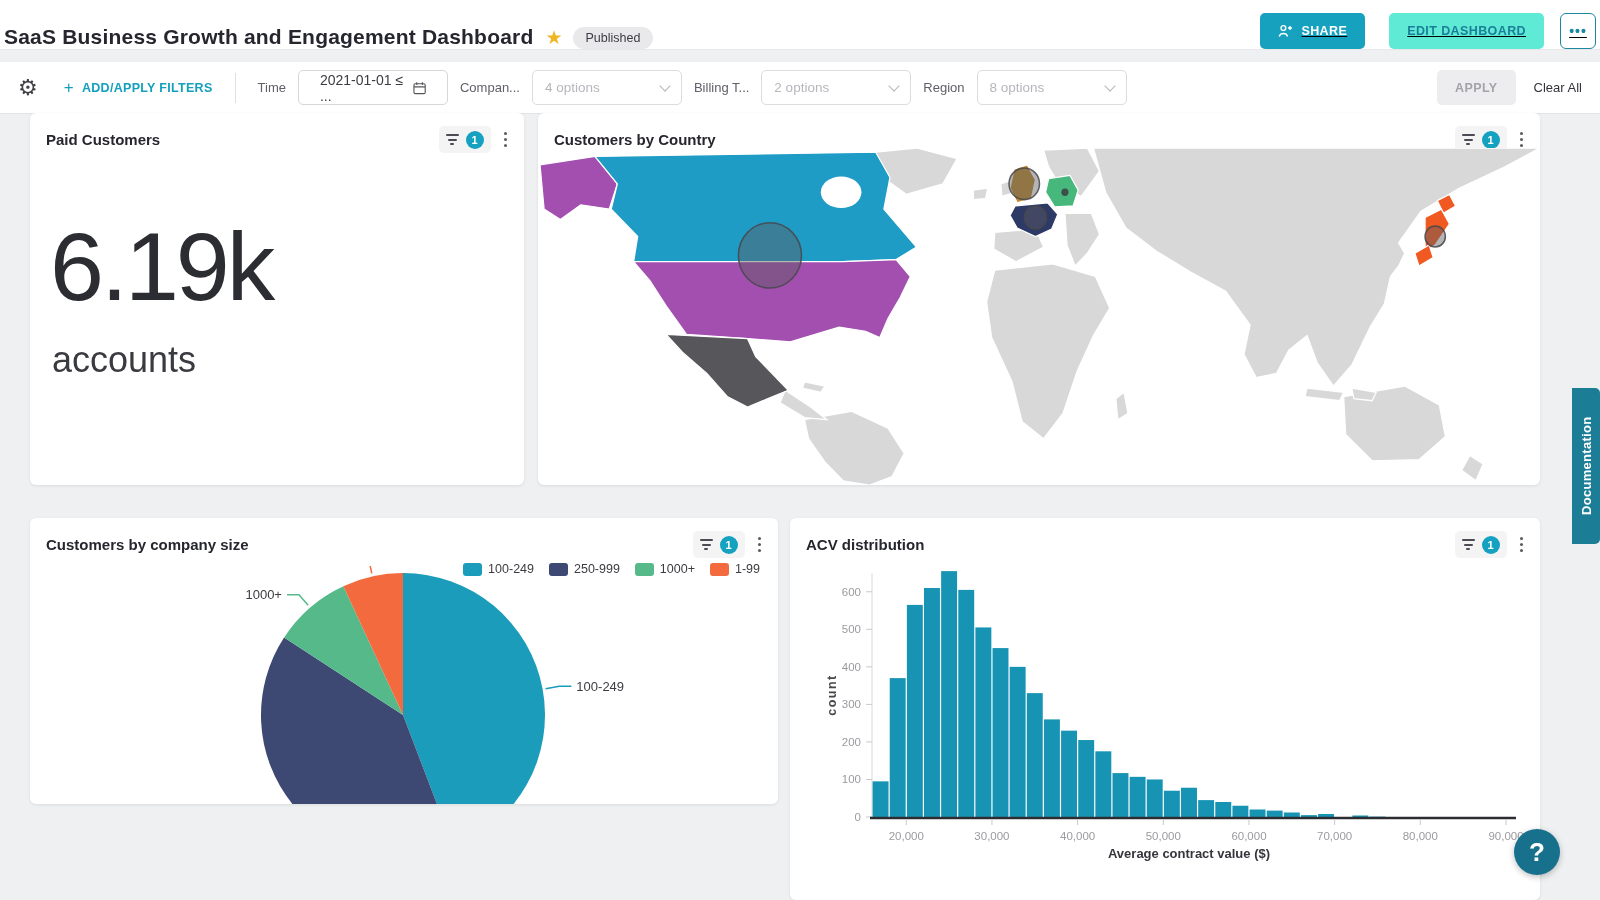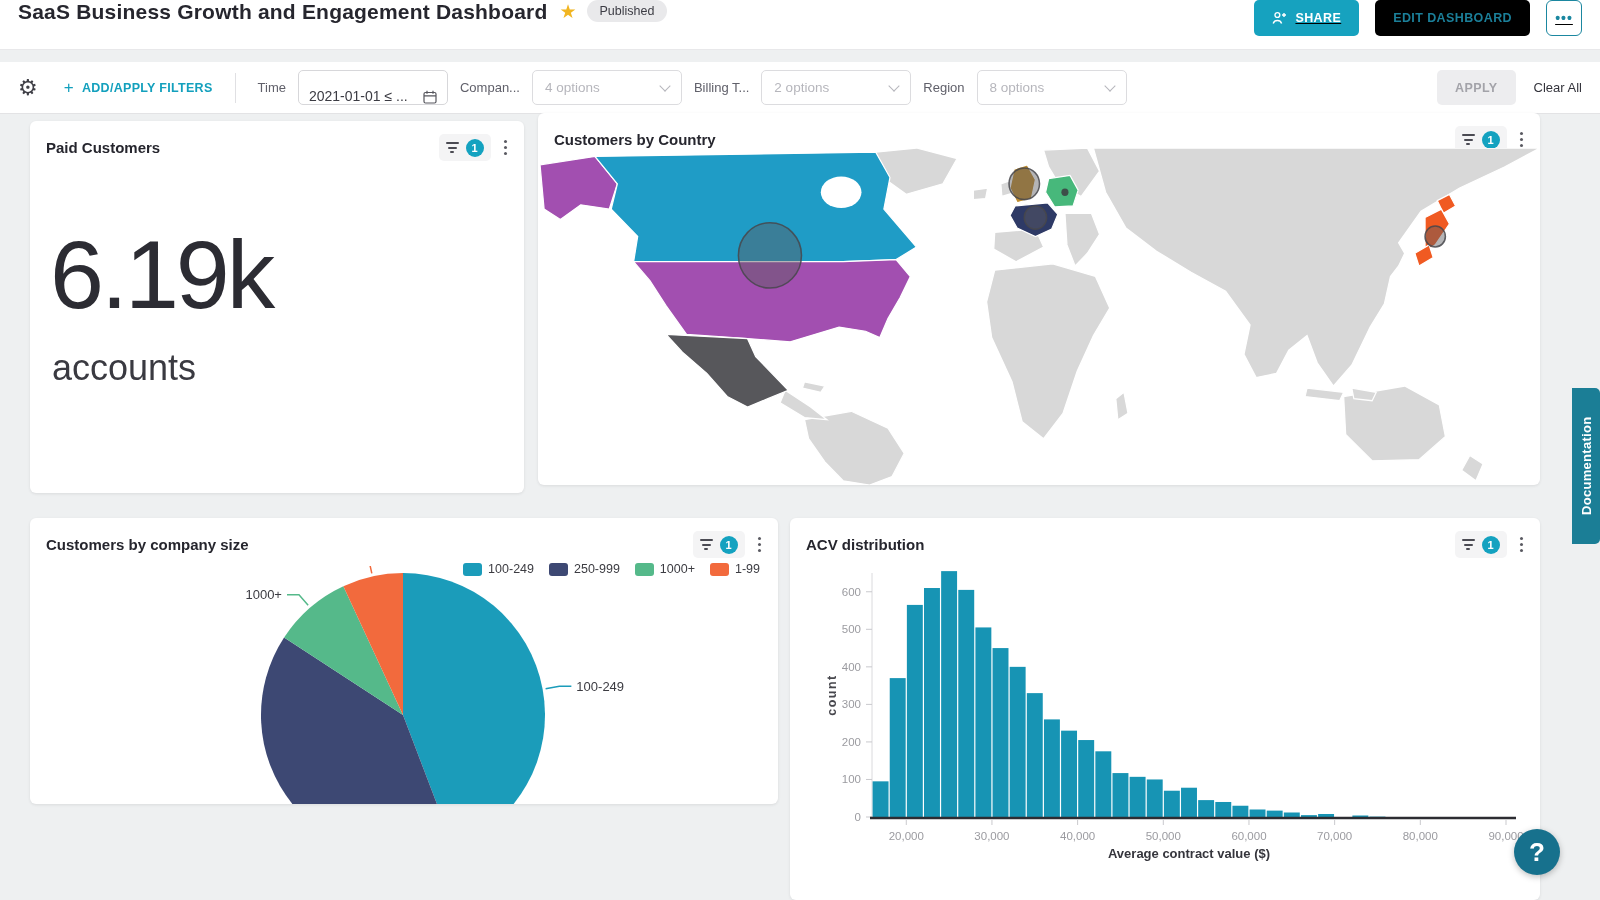--- a/index.html
+++ b/index.html
@@ -1,46 +1,46 @@
 <!DOCTYPE html>
 <html><head>
 <meta charset="utf-8">
 <style>
   * { box-sizing: border-box; margin: 0; padding: 0; }
   html,body { width:1600px; height:900px; overflow:hidden;
     font-family:"Liberation Sans", sans-serif; background:#eef0f1; position:relative; }
 
   
   .app-header { position:absolute; left:0; top:0; width:1600px; height:50px;
-    background:#fff; border-bottom:1px solid #e8e8ea; display:flex; align-items:flex-start; padding:0 18px; }
+    background:#fff; border-bottom:1px solid #e8e8ea; display:flex; align-items:flex-end; padding:0 4px; }
   .dash-title { font-size:21px; font-weight:700; color:#26262e; letter-spacing:.2px; }
   .star { font-size:19px; color:#f1b521; margin-left:12px; cursor:pointer; }
   .pub-badge { margin-left:10px; background:#e9e9eb; color:#3c3c44; font-size:12.5px;
     padding:4px 13px; border-radius:13px; }
   .hdr-right { margin-left:auto; display:flex; align-items:center; gap:16px;text-decoration:underline; }
   .btn-share { display:flex; align-items:center; gap:8px; background:#16a2bf; color:#fff;
     font-size:12.5px; font-weight:700; letter-spacing:.4px; border:none; border-radius:5px;
     height:36px; padding:0 18px; cursor:pointer; }
-  .btn-edit { background:#000000; color:#1b7f99; font-size:12.5px; font-weight:700;
-    letter-spacing:.4px; border:none; border-radius:5px; height:36px; padding:0 18px; cursor:pointer; }
+  .btn-edit { background:#5eead4; color:#1b7f99; font-size:12.5px; font-weight:700;
+    letter-spacing:.4px; border:none; border-radius:5px; height:36px; padding:0 18px; cursor:pointer;margin-left:8px; }
   .btn-more { width:36px; height:36px; border:1.5px solid #1b87a0; border-radius:6px;
     background:#fff; color:#1b87a0; font-size:14px; font-weight:700; line-height:30px;
     cursor:pointer; letter-spacing:1px; }
 
   
   .filter-bar { position:absolute; left:0; top:62px; width:1600px; height:52px; background:#fff;
     border-bottom:1px solid #e3e3e5; display:flex; align-items:center; padding:0 18px; gap:12px; }
   .gear { font-size:22px; color:#3f3f46; cursor:pointer; line-height:1; }
   .addedit { display:flex; align-items:center; gap:8px; color:#13a0bd; font-size:12.5px;
     font-weight:700; letter-spacing:.3px; margin-left:14px; cursor:pointer; }
   .addedit .plus { font-size:17px; font-weight:400; }
   .vdiv { width:1px; height:30px; background:#e0e0e3; margin:0 10px; }
   .f-label { font-size:13px; color:#60606a; }
-  .f-input { display:flex; align-items:flex-end; justify-content:space-between; width:150px; height:35px;
-    border:1px solid #d7d7da; border-radius:5px; padding:0 10px; background:#fff; cursor:pointer; }
+  .f-input { display:flex; align-items:center; justify-content:space-between; width:150px; height:35px;
+    border:1px solid #d7d7da; border-radius:5px; padding:0 21px; background:#fff; cursor:pointer; }
   .f-input .val { font-size:14px; color:#3b3b43; }
   .f-select { display:flex; align-items:center; justify-content:space-between; width:150px; height:35px;
     border:1px solid #dcdcdf; border-radius:5px; padding:0 12px; background:#fff; cursor:pointer;gap:22px; }
   .f-select .ph { font-size:13.5px; color:#b6b6bc; }
   .chev { width:8px; height:8px; border-right:1.5px solid #b6b6bc; border-bottom:1.5px solid #b6b6bc;
     transform:rotate(45deg); margin-top:-4px; }
   .fbar-right { margin-left:auto; display:flex; align-items:center; gap:18px; }
   .btn-apply { background:#ededef; color:#a3a3a9; border:none; border-radius:5px; height:35px;
     padding:10px 18px; font-size:12.5px; font-weight:700; letter-spacing:.4px; cursor:pointer; }
   .clear-all { font-size:13px; color:#34343c; cursor:pointer; }
@@ -54,21 +54,21 @@
   .filter-chip { display:flex; align-items:center; gap:7px; background:#f4f4f5; border-radius:5px;
     height:27px; padding:0 7px; cursor:pointer; }
   .flt-ico { display:flex; flex-direction:column; align-items:center; gap:2.5px; }
   .flt-ico i { display:block; height:2px; background:#4b4b53; border-radius:1px; }
   .flt-ico i:nth-child(1){ width:13px; } .flt-ico i:nth-child(2){ width:9px; } .flt-ico i:nth-child(3){ width:4px; }
   .chip-badge { width:18px; height:18px; border-radius:50%; background:#14a2c0; color:#fff;
     font-size:11px; font-weight:700; display:flex; align-items:center; justify-content:center; }
   .kebab { display:flex; flex-direction:column; gap:2.5px; padding:4px 3px; cursor:pointer; }
   .kebab i { width:3.5px; height:3.5px; border-radius:50%; background:#5a5a62; display:block; }
 
-  #card-paid  { left:30px;  top:121px; width:494px;  height:372px; }
+  #card-paid  { left:30px;  top:113px; width:494px;  height:372px; }
   #card-map   { left:538px; top:113px; width:1002px; height:372px; }
   #card-pie   { left:30px;  top:518px; width:748px;  height:286px; }
   #card-hist  { left:790px; top:518px; width:750px;  height:382px; }
 
   .big-value { font-size:97px; color:#2c2c33; letter-spacing:-3px; margin:50px 0 0 20px; font-weight:400; }
   .big-unit  { font-size:36px; color:#3a3a41; margin:16px 0 0 22px; font-weight:400; }
 
   .map-wrap { position:absolute; left:0; top:35px; width:1002px; height:337px; }
   .pie-legend { position:absolute; top:44px; right:18px; display:flex; align-items:center; gap:15px; }
   .pie-legend .li { display:flex; align-items:center; gap:6px; font-size:12.5px; color:#3c3c42; }

